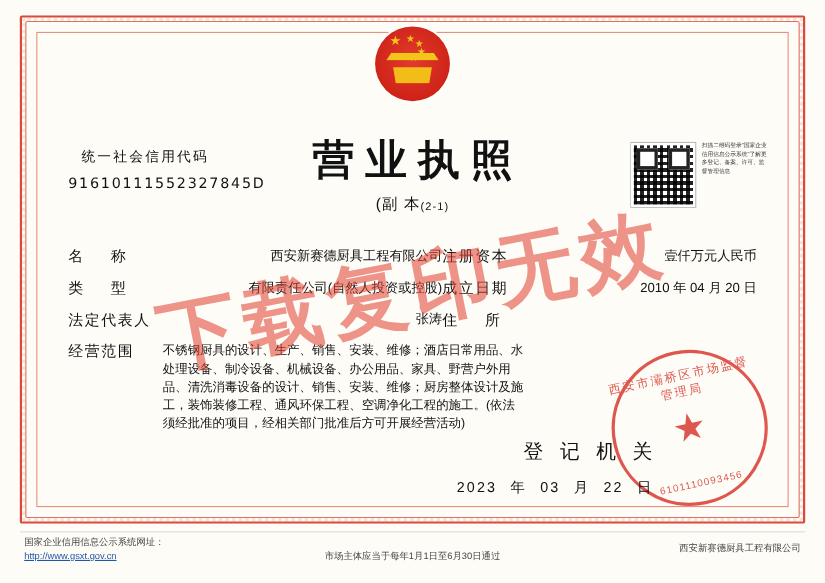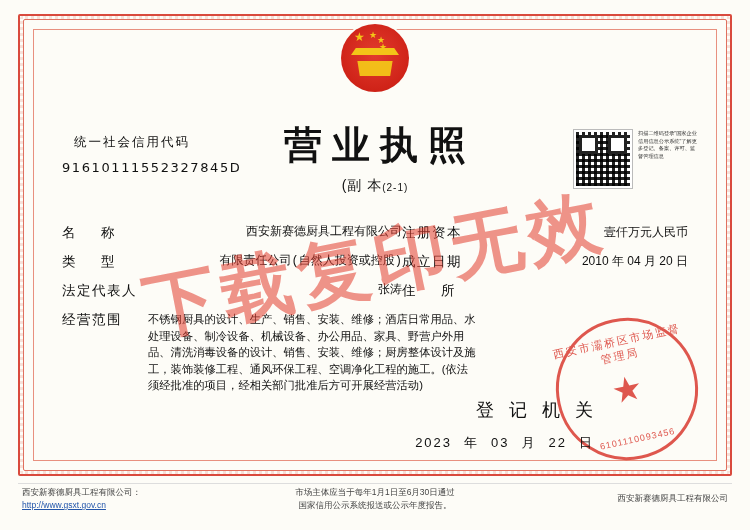--- a/index.html
+++ b/index.html
@@ -201,21 +201,20 @@
     top: 224px;
     width: 626px;
   }
   .row {
     display: flex;
     margin-bottom: 11px;
   }
   .col-left {
     width: 340px;
     display: flex;
-    font-family: Liberation Mono, monospace;
   }
   .col-right {
     width: 286px;
     display: flex;
   }
   .flabel {
     font-size: 13.5px;
     color: #111;
     letter-spacing: 6px;
     width: 86px;
@@ -446,23 +445,22 @@
   <div class="date-line">
     <span>2023</span><span>年</span><span>03</span><span>月</span><span>22</span><span>日</span>
   </div>
 
   <div class="watermark">下载复印无效</div>
 
   <div class="hr-footer"></div>
 
   <div class="footer">
     <div class="footer-left">
-      <div>西安新赛德厨具工程有限公司：</div>
+      <div>国家企业信用信息公示系统网址：</div>
       <div style="color:#2255aa; text-decoration:underline;">http://www.gsxt.gov.cn</div>
     </div>
     <div class="footer-center">
       <div>市场主体应当于每年1月1日至6月30日通过</div>
-      <div>国家信用公示系统报送或公示年度报告。</div>
     </div>
     <div class="footer-right">西安新赛德厨具工程有限公司</div>
   </div>
 
 </div>
 
 </body></html>

